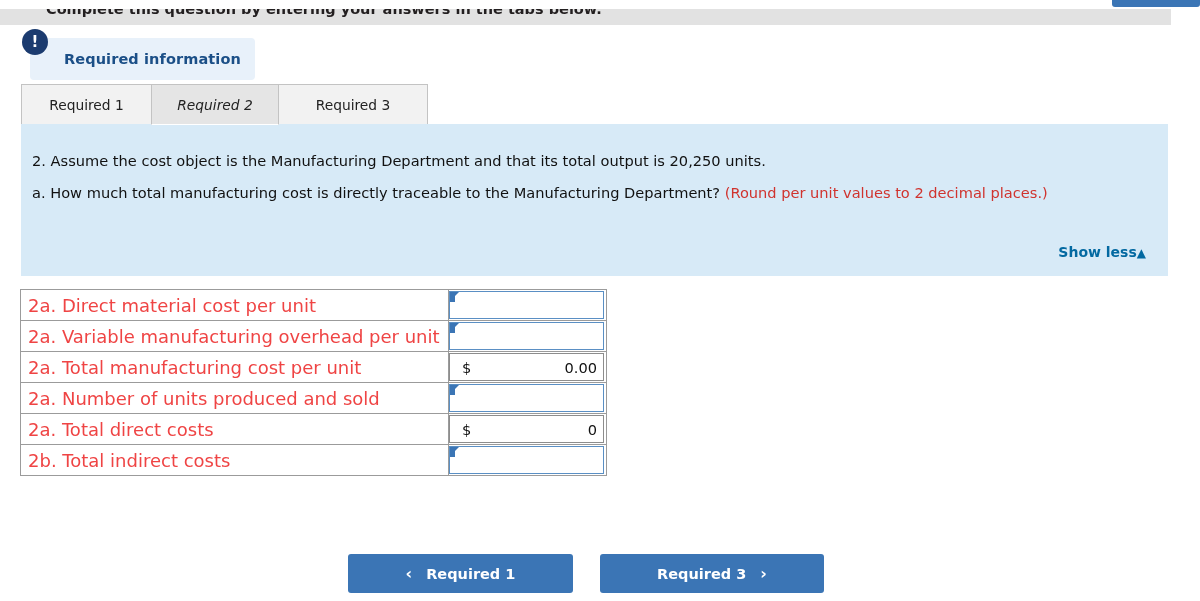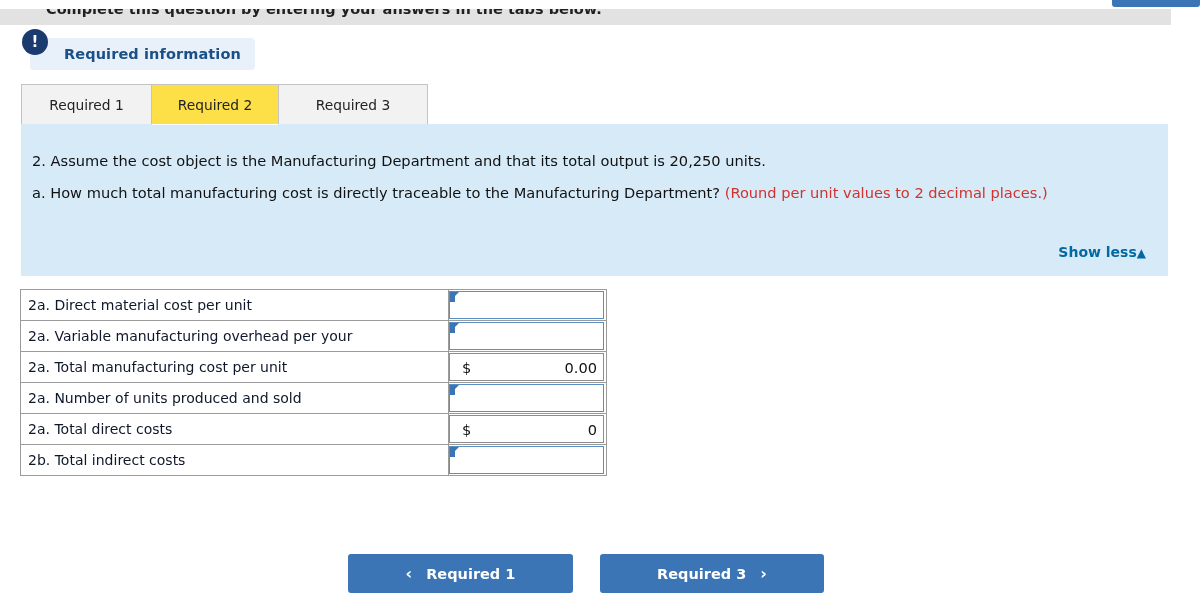--- a/index.html
+++ b/index.html
@@ -56,21 +56,21 @@
   .req-info-wrap {
     position: absolute;
     left: 22px;
     top: 38px;
     height: 32px;
   }
   .req-info-pill {
     position: absolute;
     left: 8px;
     top: 0px;
-    height: 32px;
+    height: 42px;
     background: #e8f1fa;
     border-radius: 4px;
     padding: 0 14px 0 34px;
     display: flex;
     align-items: center;
     box-sizing: border-box;
     white-space: nowrap;
   }
   .req-info-label {
     font-size: 14.5px;
@@ -116,23 +116,24 @@
     justify-content: center;
     font-size: 13.8px;
     color: #222222;
     background: #f2f2f2;
     border: 1px solid #c3c3c3;
     border-bottom: 1px solid #c3c3c3;
     cursor: pointer;
     user-select: none;
   }
   .tab.active {
-    background: #fde047;
+    background: #e5e5e5;
     border-bottom: 1px solid #ffffff;
     z-index: 2;
+    font-style: italic;
   }
   .tab1 { left: 0px;   width: 131px; }
   .tab2 { left: 130px; width: 128px; }
   .tab3 { left: 257px; width: 150px; }
 
   
   .panel {
     position: absolute;
     left: 21px;
     top: 124px;
@@ -177,22 +178,22 @@
     table-layout: fixed;
   }
   .ans-table td {
     border: 1px solid #9b9b9b;
     padding: 0;
     height: 30px;
     vertical-align: middle;
   }
   .ans-table td.lbl {
     width: 420px;
-    font-size: 14px;
-    color: #0f172a;
+    font-size: 18px;
+    color: #ef4444;
     padding-left: 7px;
     white-space: nowrap;
     margin-left: 40px;
   }
   .ans-table td.val {
     width: 157px;
     padding: 0;
     position: relative;
     background: #ffffff;
   }
@@ -315,21 +316,21 @@
         <td class="val">
           <div class="inp">
             <span class="flag"></span>
             <span class="flag2"></span>
           </div>
         </td>
       </tr>
 
 
       <tr>
-        <td class="lbl">2a. Variable manufacturing overhead per your</td>
+        <td class="lbl">2a. Variable manufacturing overhead per unit</td>
         <td class="val">
           <div class="inp">
             <span class="flag"></span>
             <span class="flag2"></span>
           </div>
         </td>
       </tr>
 
 
       <tr>

